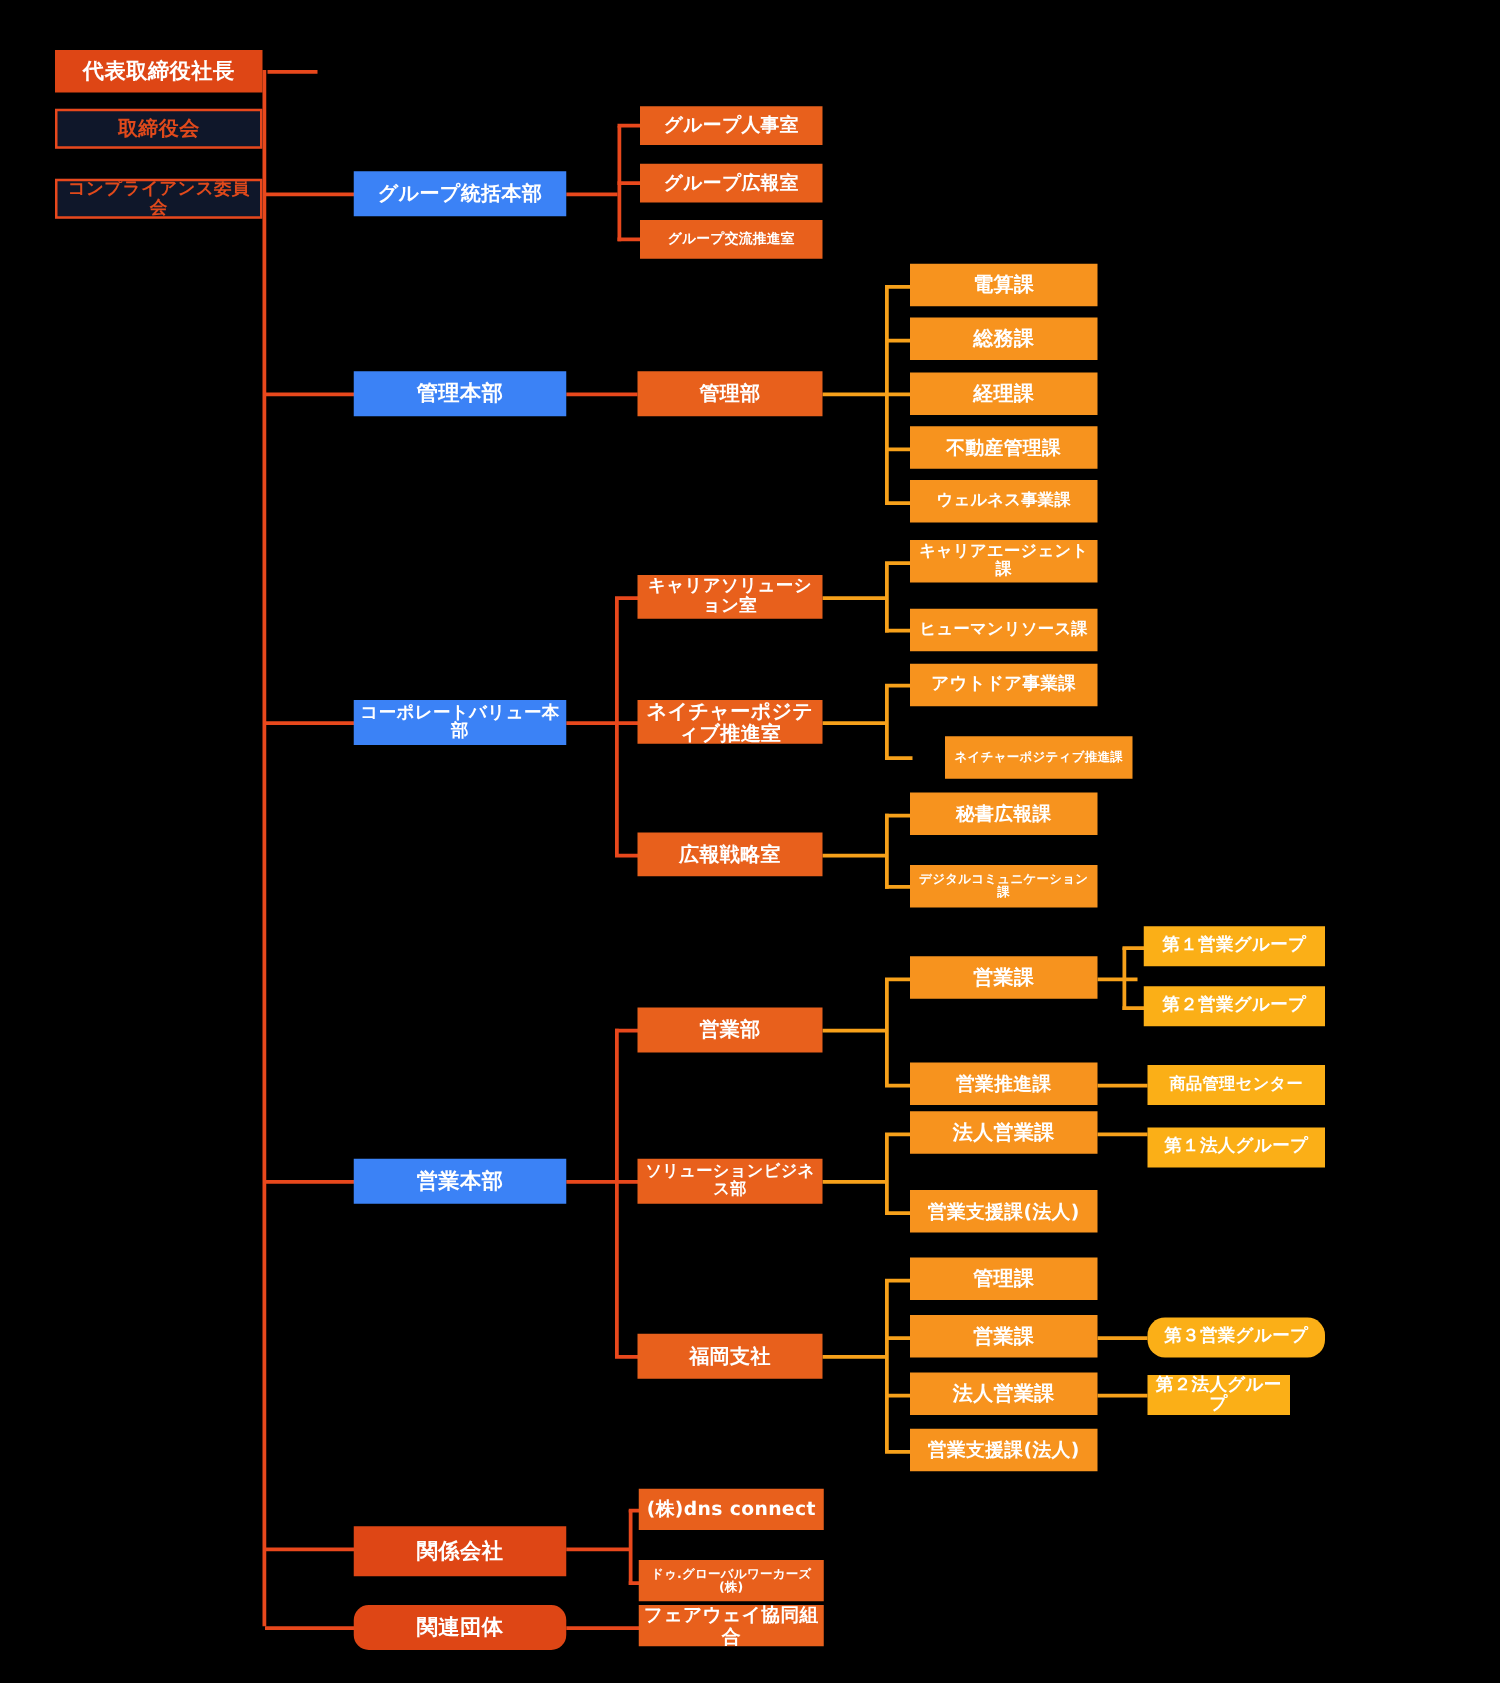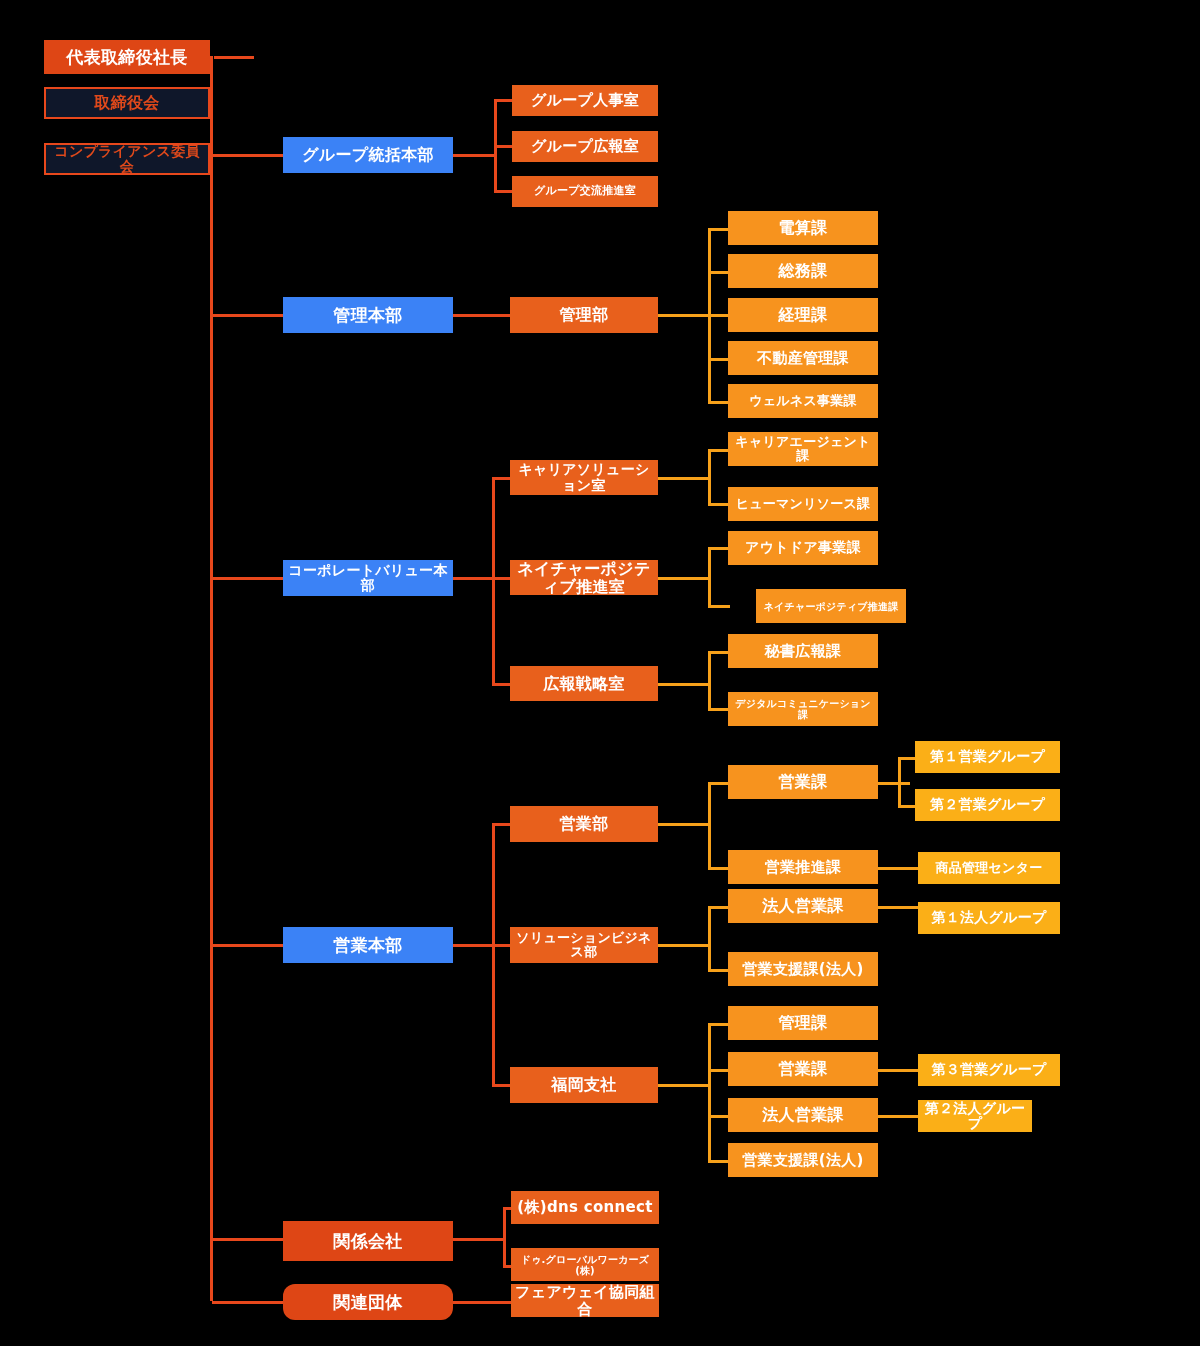--- a/index.html
+++ b/index.html
@@ -190,21 +190,21 @@
   <div class="node lv-group fs-13" style="left:918px; top:852px; width:142px; height:32px;">商品管理センター</div>
 
   <div class="node lv-dept fs-13" style="left:510px; top:927px; width:148px; height:36px;">ソリューションビジネス部</div>
   <div class="node lv-sect fs-16" style="left:728px; top:889px; width:150px; height:34px;">法人営業課</div>
   <div class="node lv-group fs-14" style="left:918px; top:902px; width:142px; height:32px;">第１法人グループ</div>
   <div class="node lv-sect fs-15" style="left:728px; top:952px; width:150px; height:34px;">営業支援課(法人)</div>
 
   <div class="node lv-dept fs-16" style="left:510px; top:1067px; width:148px; height:36px;">福岡支社</div>
   <div class="node lv-sect fs-16" style="left:728px; top:1006px; width:150px; height:34px;">管理課</div>
   <div class="node lv-sect fs-16" style="left:728px; top:1052px; width:150px; height:34px;">営業課</div>
-  <div class="node lv-group fs-14" style="left:918px; top:1054px; width:142px; height:32px;">第３営業グループ</div>
+  <div class="node lv-group fs-14" style="left:918px; top:1054px; width:142px; height:32px;border-radius:14px;">第３営業グループ</div>
   <div class="node lv-sect fs-16" style="left:728px; top:1098px; width:150px; height:34px;">法人営業課</div>
   <div class="node lv-group fs-14" style="left:918px; top:1100px; width:114px; height:32px;">第２法人グループ</div>
   <div class="node lv-sect fs-15" style="left:728px; top:1143px; width:150px; height:34px;">営業支援課(法人)</div>
 
   <div class="node lv-rel fs-17" style="left:283px; top:1221px; width:170px; height:40px;">関係会社</div>
   <div class="node lv-relch fs-15 latin" style="left:511px; top:1191px; width:148px; height:33px;">(株)dns connect</div>
   <div class="node lv-relch fs-10" style="left:511px; top:1248px; width:148px; height:33px;">ドゥ.グローバルワーカーズ(株)</div>
 
   <div class="node lv-rel fs-17" style="left:283px; top:1284px; width:170px; height:36px;border-radius:12px;">関連団体</div>
   <div class="node lv-relch fs-15" style="left:511px; top:1284px; width:148px; height:33px;">フェアウェイ協同組合</div>

